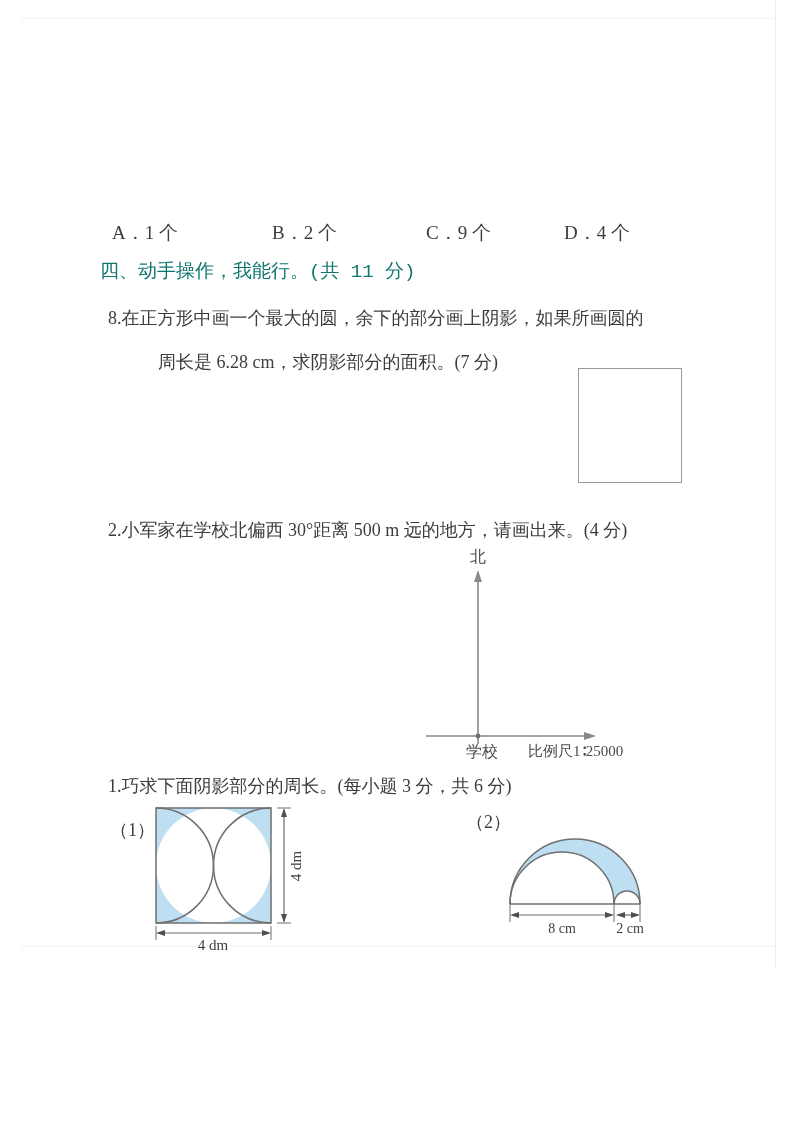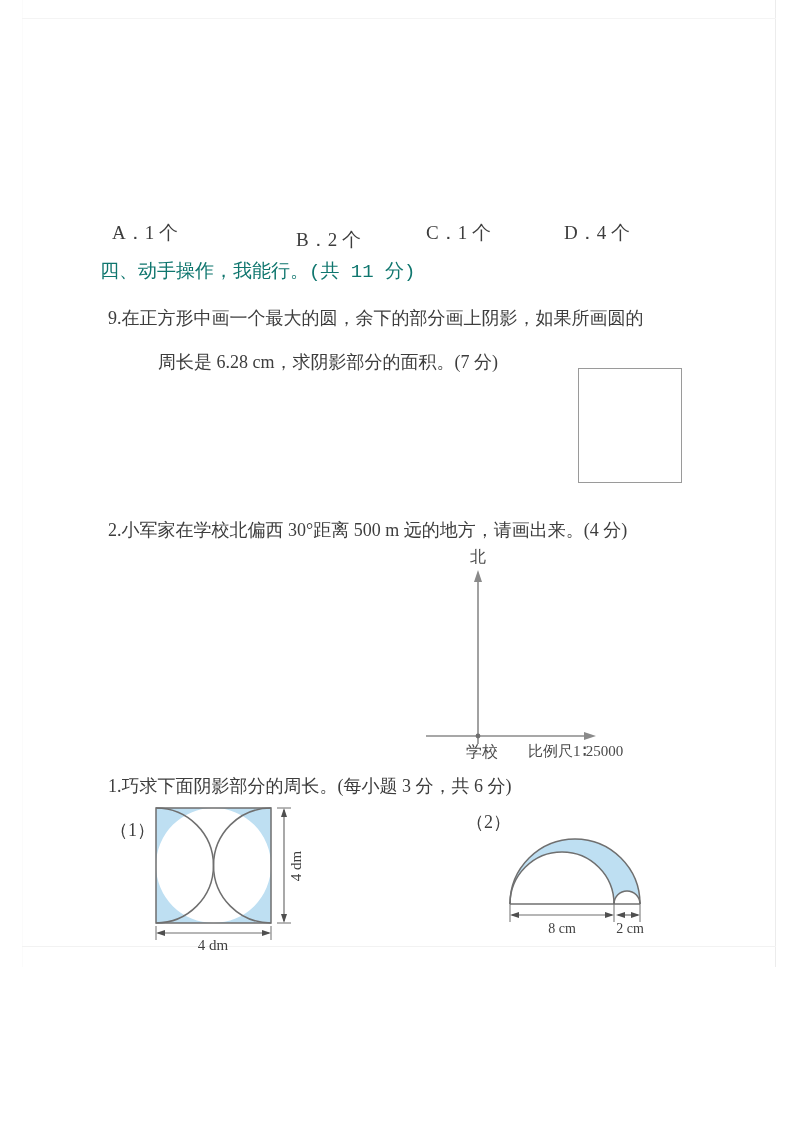--- a/index.html
+++ b/index.html
@@ -123,28 +123,28 @@
 
 <div id="page">
 
   <div class="page-edge-right"></div>
   <div class="page-edge-left"></div>
   <div class="page-edge-top"></div>
   <div class="page-edge-bottom"></div>
 
   <div class="opt-row">
     <span class="opt" style="left:0px;">A．1 个</span>
-    <span class="opt" style="left:184px;margin-top:7px;">B．2 个</span>
-    <span class="opt" style="left:314px;">C．1 个</span>
+    <span class="opt" style="left:160px;">B．2 个</span>
+    <span class="opt" style="left:314px;">C．9 个</span>
     <span class="opt" style="left:452px;">D．4 个</span>
   </div>
 
   <div class="abs heading" style="left:100px; top:258px;">四、动手操作，我能行。(共 11 分)</div>
 
-  <div class="abs qtext" style="left:108px; top:306px;">9.在正方形中画一个最大的圆，余下的部分画上阴影，如果所画圆的</div>
+  <div class="abs qtext" style="left:108px; top:306px;">8.在正方形中画一个最大的圆，余下的部分画上阴影，如果所画圆的</div>
   <div class="abs qtext" style="left:136px; top:350px;margin-left:22px;">周长是 6.28 cm，求阴影部分的面积。(7 分)</div>
 
   <div id="blank-square"></div>
 
   <div class="abs qtext" style="left:108px; top:518px;">2.小军家在学校北偏西 30°距离 500 m 远的地方，请画出来。(4 分)</div>
 
   <div class="abs" style="left:424px; top:546px;">
     <svg width="220" height="212" viewBox="0 0 220 212">
 
       <line x1="54" y1="34" x2="54" y2="198" stroke="#8a8a8a" stroke-width="1.6"></line>

